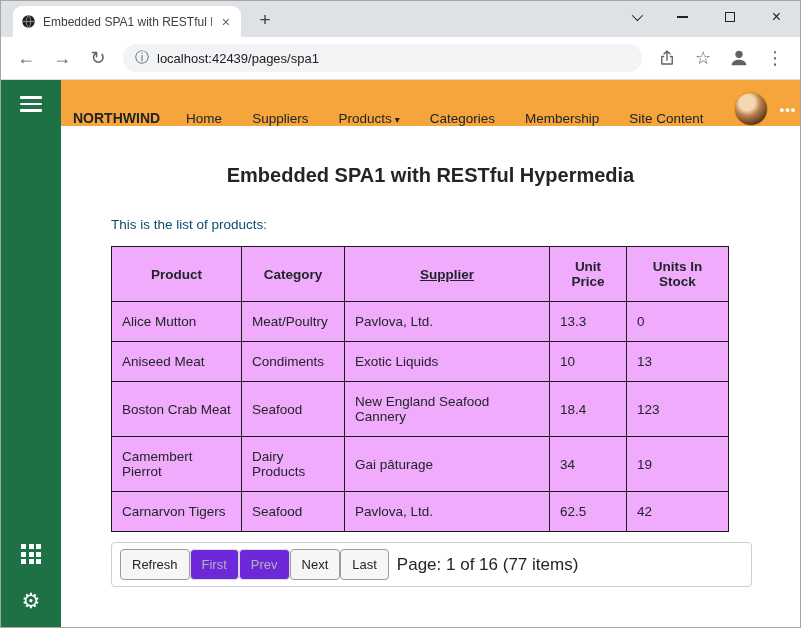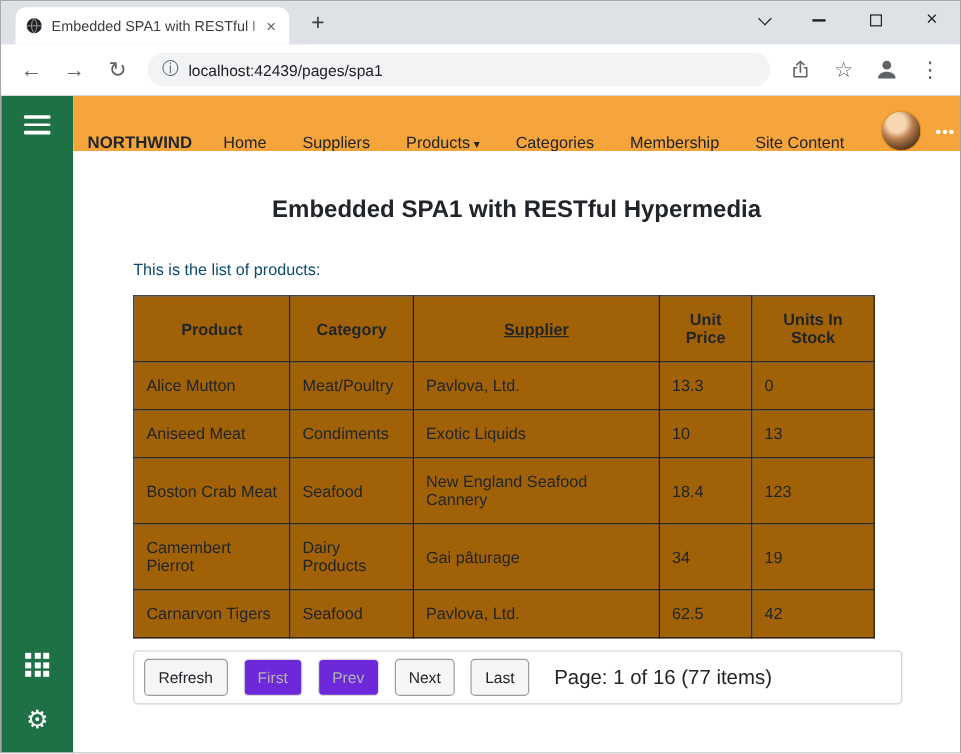--- a/index.html
+++ b/index.html
@@ -44,25 +44,25 @@
   .caret { font-size: 10px; margin-left: 3px; }
   .nav-right { margin-left: auto; display: flex; align-items: center; gap: 12px; }
   .avatar { width: 34px; height: 34px; border-radius: 50%; border: 1px solid #e0931f; background: radial-gradient(circle at 38% 30%, #f6d7b0 0 26%, #b97f4e 45%, #5d3b22 74%, #2e1d10 100%); cursor: pointer; }
   .nav-dots { color: #fff; font-size: 13px; font-weight: bold; letter-spacing: 1px; cursor: pointer; }
 
   .content { flex: 1; background: #fff; overflow: hidden; }
   .page-title { text-align: center; font-size: 20px; font-weight: bold; color: #212529; margin-top: 38px; }
   .intro { margin: 30px 0 14px 50px; font-size: 13.5px; color: #0c4a6e; }
 
   .products-table { margin-left: 50px; border-collapse: collapse; font-size: 13.5px; color: #212529; }
-  .products-table th, .products-table td { border: 1.6px solid #1a1a1a; padding: 12px 10px; text-align: left; background: #a16207; margin-top: 31px; }
+  .products-table th, .products-table td { border: 1.6px solid #1a1a1a; padding: 12px 10px; text-align: left; background: #f0abfc; margin-top: 31px; }
   .products-table th { text-align: center; font-weight: bold; }
   .col-product { width: 130px; } .col-category { width: 103px; } .col-supplier { width: 205px; text-decoration: underline; } .col-price { width: 77px; } .col-stock { width: 102px; }
 
-  .pagination { margin: 10px 0 4px 50px; width: 641px; border: 1px solid #cfcfcf; border-radius: 4px; padding: 6px 8px; display: flex; align-items: center; gap: 13px; }
+  .pagination { margin: 10px 0 4px 50px; width: 641px; border: 1px solid #cfcfcf; border-radius: 4px; padding: 6px 8px; display: flex; align-items: center; }
   .pg-btn { font-family: inherit; font-size: 13px; padding: 7px 11px; background: #f6f6f6; border: 1px solid #9b9b9b; border-radius: 4px; color: #212529; cursor: pointer; }
   .pg-btn:disabled { color: #b5b5b5; border-color: #dcdcdc; background: #6d28d9; cursor: default; }
   .pg-status { margin-left: 8px; font-size: 17px; color: #212529; white-space: nowrap; }
 </style>
 </head>
 <body>
 
 <div class="window">
 
   <div class="tabstrip">

